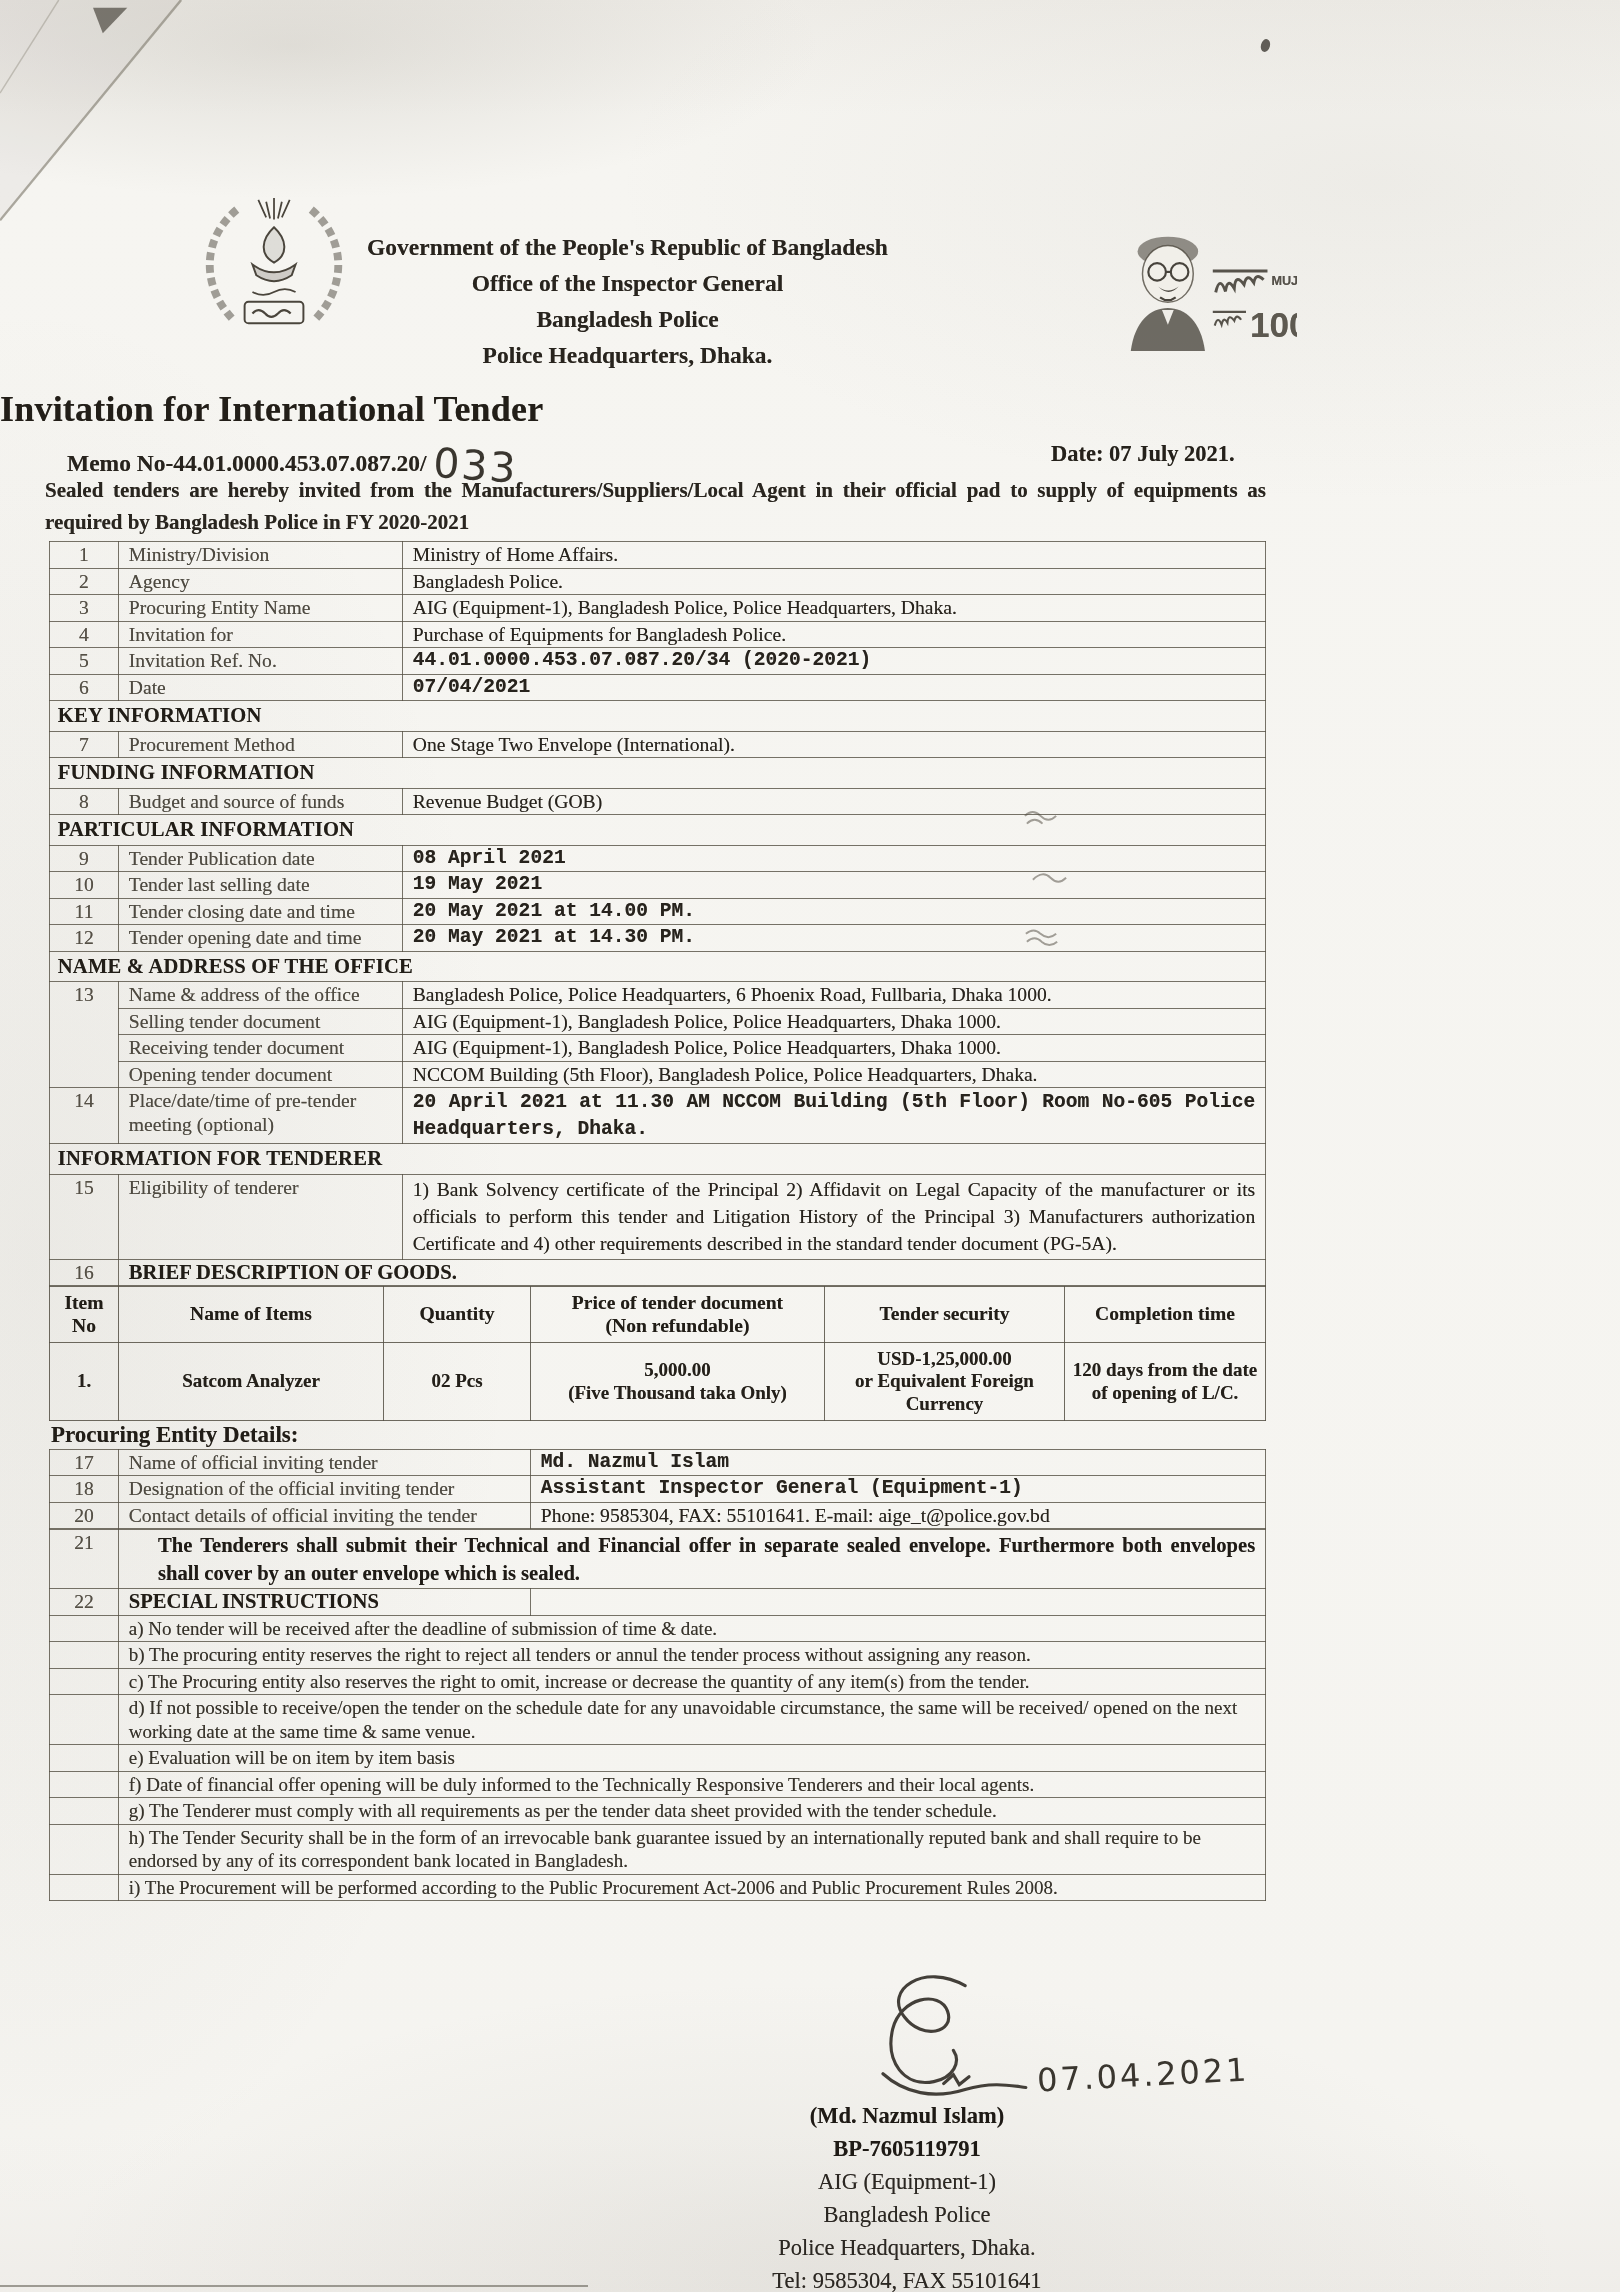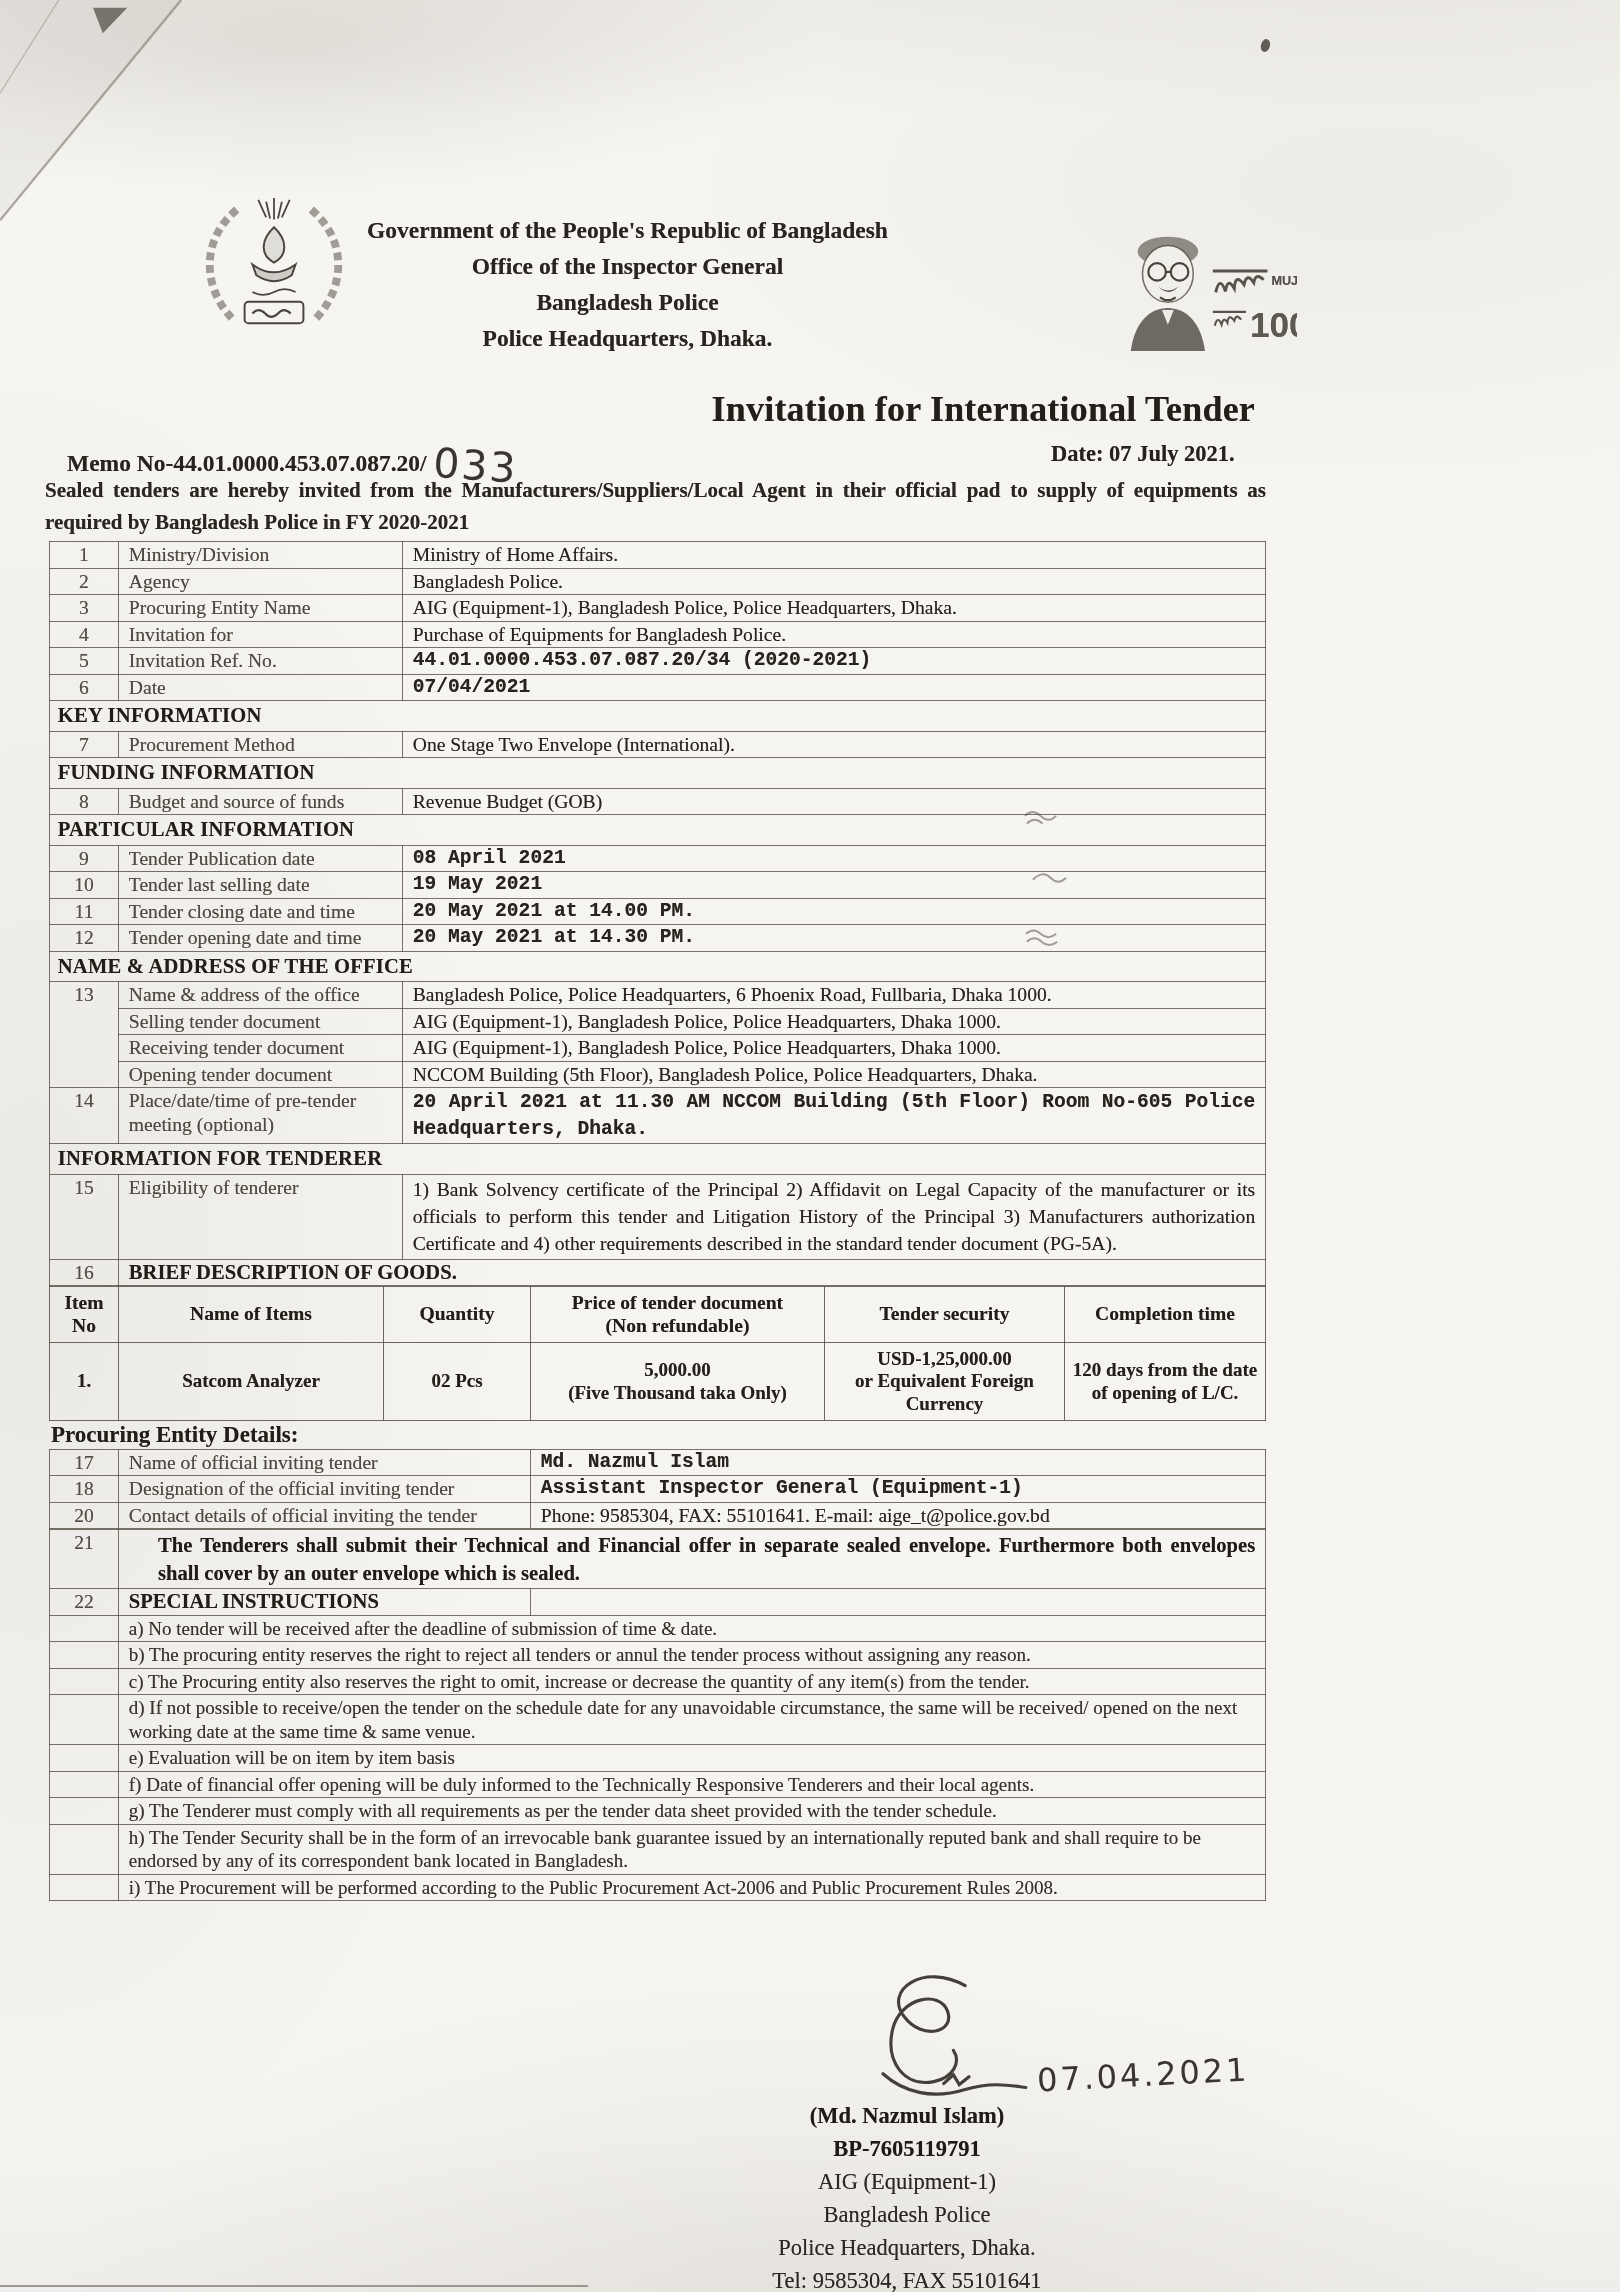--- a/index.html
+++ b/index.html
@@ -9,25 +9,25 @@
     background-color:#f5f4f0;
     background-image:
       radial-gradient(ellipse 882px 255px at 18% 2%, rgba(150,144,132,0.20), transparent 60%),
       radial-gradient(ellipse 1176px 490px at 85% 8%, rgba(160,155,143,0.10), transparent 65%),
       radial-gradient(ellipse 686px 1372px at 2% 55%, rgba(140,135,125,0.10), transparent 70%),
       radial-gradient(ellipse 1078px 412px at 50% 99%, rgba(150,145,133,0.12), transparent 70%),
       linear-gradient(180deg,#eeece7 0%,#f6f5f1 5%,#f5f4f0 93%,#efede9 100%);
     text-shadow:0 0 0.4px rgba(60,55,45,0.55);
   }
   
-  .hdr-block{position:absolute;top:212px;left:118px;width:1019px;text-align:center;}
+  .hdr-block{position:absolute;top:229px;left:118px;width:1019px;text-align:center;}
   .hdr-block div{font-weight:bold;font-size:23.5px;line-height:36px;color:#28241e;}
   .emblem{position:absolute;top:192px;left:174px;}
   .mujib{position:absolute;top:226px;left:1111px;}
-  .title{position:absolute;top:388px;left:0;width:1255px;text-align:right;
+  .title{position:absolute;top:388px;left:0;width:1255px;text-align:left;
          font-size:36px;font-weight:bold;color:#221e18;letter-spacing:0.2px;}
   .memo-line{position:absolute;top:433px;left:67px;font-size:23.5px;font-weight:bold;color:#27231d;}
   .hand{font-family:"DejaVu Sans",sans-serif;font-weight:400;color:#3a362f;text-shadow:none;}
   .memo-hand{display:inline-block;font-size:41px;transform:rotate(4deg) translateY(8.8px);margin-left:7.8px;letter-spacing:2px;}
   .date-line{position:absolute;top:441px;left:1051px;font-size:22.5px;font-weight:bold;color:#25211b;}
   .intro{position:absolute;top:474px;left:45px;width:1221px;text-align:justify;
          font-weight:bold;font-size:21px;line-height:32px;color:#29251f;}
   
   .doc-body{position:absolute;top:541px;left:49px;width:1215px;}
   table.tbl{width:100%;border-collapse:collapse;table-layout:fixed;}

